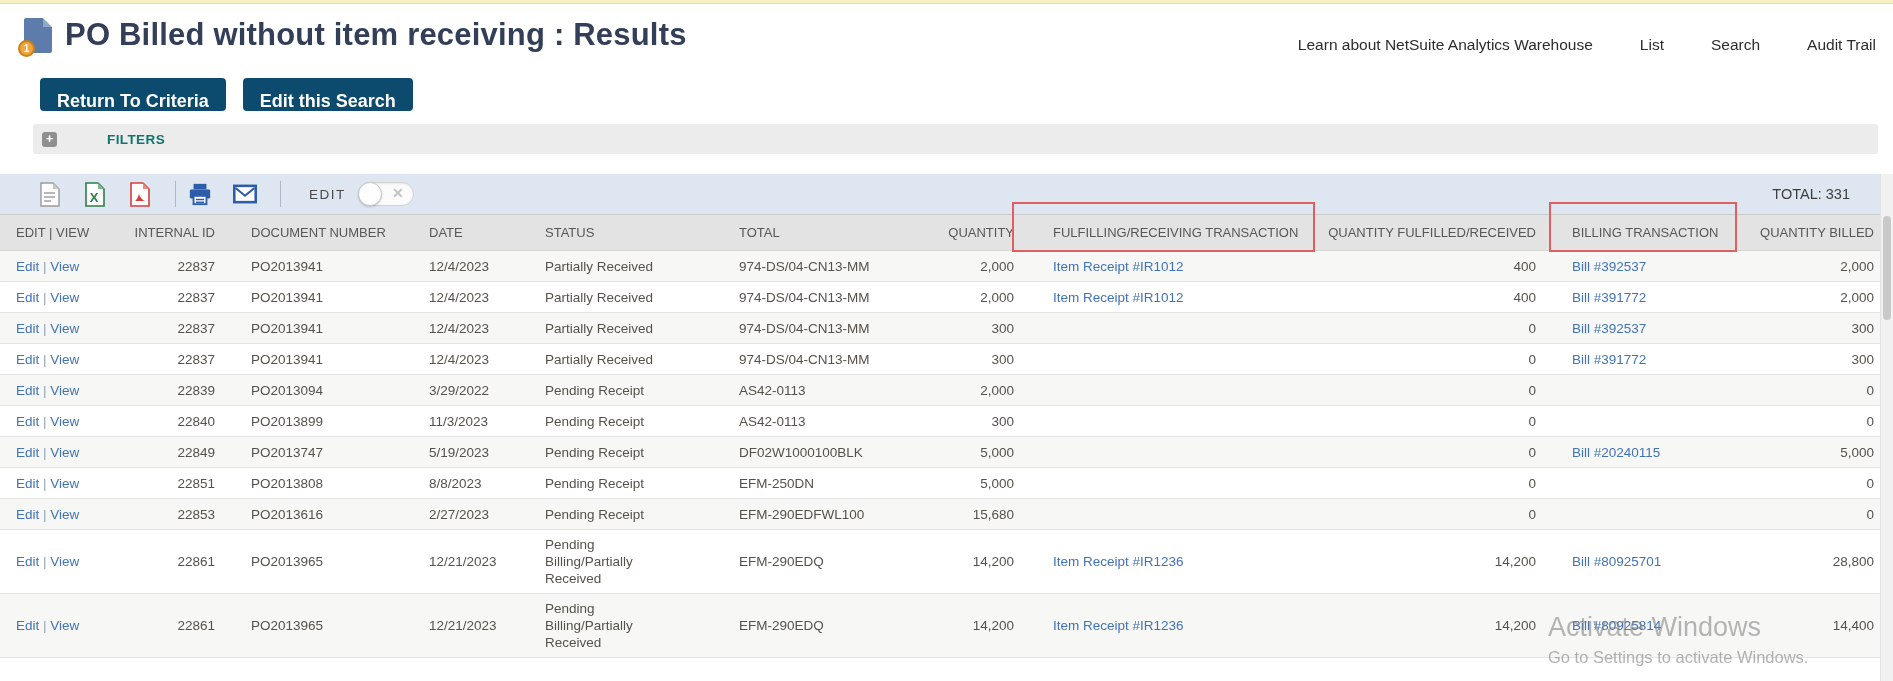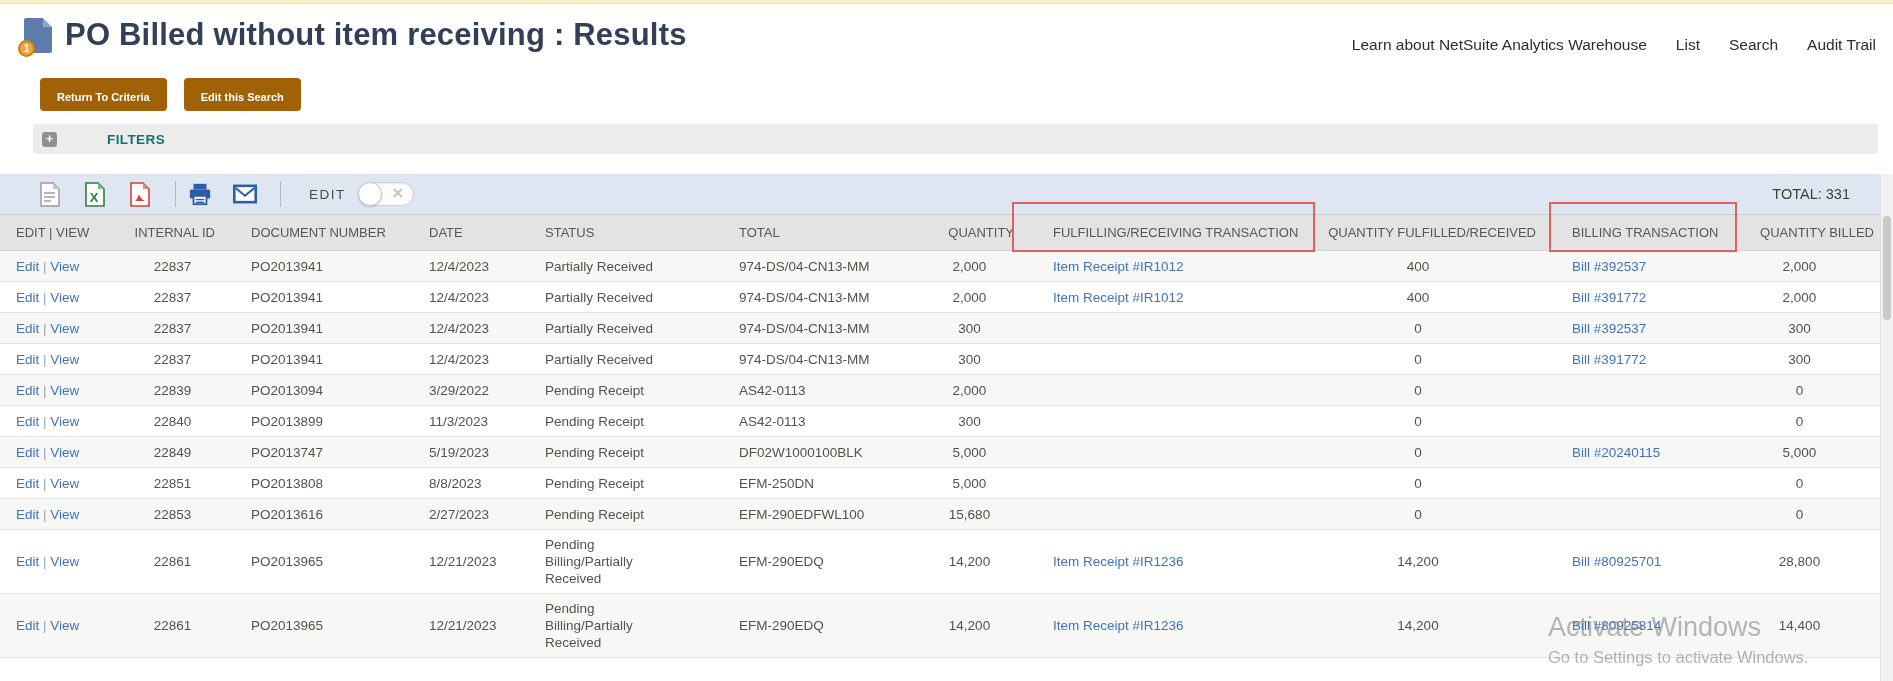--- a/index.html
+++ b/index.html
@@ -8,46 +8,46 @@
   .screen { position:relative; width:1893px; height:681px; background:#fff; overflow:hidden; }
 
   .top-strip { position:absolute; top:0; left:0; right:0; height:4px; background:#f8f0c2; border-bottom:1px solid #ece2a8; }
 
   
   .title-row { position:absolute; top:17px; left:24px; display:flex; align-items:center; gap:13px; }
   .doc-icon { position:relative; width:28px; height:35px; background:#5d7bab; border-radius:2px; }
   .doc-icon .fold { position:absolute; top:0; right:0; width:0; height:0; border-left:9px solid #8fa7c8; border-top:9px solid #fff; }
   .doc-icon .badge { position:absolute; left:-6px; bottom:-4px; width:17px; height:17px; border-radius:50%; background:#f0a63c; border:2px solid #c9821a; color:#fff; font-size:10px; font-weight:bold; text-align:center; line-height:13px; }
   .page-title { font-size:31px; font-weight:bold; color:#333f58; letter-spacing:.2px; }
-  .top-links { position:absolute; top:36px; right:17px; display:flex; gap:29px; font-size:15.5px; color:#2d2d2d; }
+  .top-links { position:absolute; top:36px; right:17px; display:flex; gap:47px; font-size:15.5px; color:#2d2d2d; }
   .top-links span { cursor:pointer; }
 
   .btn-row { position:absolute; top:78px; left:40px; display:flex; gap:17px; }
-  .btn { background:#a16207; color:#fff; border:none; border-radius:4px; height:33px; padding:13px 17px; font-family:"Liberation Sans",sans-serif; font-size:11px; font-weight:bold; cursor:pointer; }
+  .btn { background:#0c4a6e; color:#fff; border:none; border-radius:4px; height:33px; padding:13px 17px; font-family:"Liberation Sans",sans-serif; font-size:18px; font-weight:bold; cursor:pointer; }
 
   .filters-bar { position:absolute; top:124px; left:33px; right:15px; height:30px; background:#ececec; border-radius:3px; display:flex; align-items:center; padding-left:9px; gap:9px; }
   .plus-box { width:15px; height:15px; background:#8f8f8f; border-radius:3px; color:#fff; font-size:13px; font-weight:bold; text-align:center; line-height:14px; cursor:pointer; }
   .filters-label { font-size:13.5px; font-weight:bold; color:#0f766e; letter-spacing:.4px;padding-left:41px; }
 
   
   .toolbar { position:absolute; top:174px; left:0; width:1880px; height:40px; background:#dde6f1; display:flex; align-items:center; padding-left:38px; }
   .tb-icon { width:24px; height:26px; display:flex; align-items:center; justify-content:center; cursor:pointer; margin-right:21px; }
   .tb-sep { width:1px; height:26px; background:#aeb9c8; margin:0 12px 0 2px; }
   .edit-label { font-size:13.5px; color:#4a4a4a; letter-spacing:1.5px; margin:0 12px 0 16px; }
   .toggle { position:relative; width:56px; height:24px; border-radius:12px; background:#fbfbfb; border:1px solid #d2d2d2; box-shadow:inset 0 1px 2px rgba(0,0,0,.08); cursor:pointer; }
   .toggle .knob { position:absolute; left:-1px; top:-1px; width:24px; height:24px; border-radius:50%; background:#fff; border:1px solid #c7c7c7; box-shadow:0 1px 2px rgba(0,0,0,.18); }
   .toggle .xmark { position:absolute; right:9px; top:2px; font-size:14px; font-weight:bold; color:#c3c3c3; }
   .total { margin-left:auto; margin-right:30px; font-size:14.5px; color:#3e3e3e; }
 
   
   table.results { position:absolute; top:214px; left:0; width:1880px; border-collapse:collapse; table-layout:fixed; }
   table.results th { height:36px; background:#e3e3e3; border-top:1px solid #cbcbcb; border-bottom:1px solid #d6d6d6; font-size:13px; font-weight:normal; color:#575757; text-align:left; padding:0 0 0 16px; white-space:nowrap; overflow:hidden; }
   table.results th.right { text-align:right; padding-left:0; }
   table.results td { font-size:13.5px; color:#55524c; padding:6px 0 6px 16px; height:31px; vertical-align:middle; line-height:17px; border-bottom:1px solid #e4e4e2; overflow:hidden; }
-  table.results td.right { text-align:center; padding-left:0; }
+  table.results td.right { text-align:right; padding-left:0; }
   table.results tr.odd  { background:#f7f7f6; }
   table.results tr.even { background:#ffffff; }
   col.c1{width:130px} col.c2{width:105px} col.c3{width:178px} col.c4{width:116px}
   col.c5{width:194px} col.c6{width:202px} col.c7{width:112px} col.c8{width:263px}
   col.c9{width:256px} col.c10{width:169px} col.c11{width:155px}
   .pad-iid   { padding-right:20px !important; }
   .pad-qty   { padding-right:23px !important;margin-top:28px; }
   .pad-qfr   { padding-right:20px !important; }
   .pad-qb    { padding-right:6px  !important; }
   .status-cell { padding-right:55px !important; }

